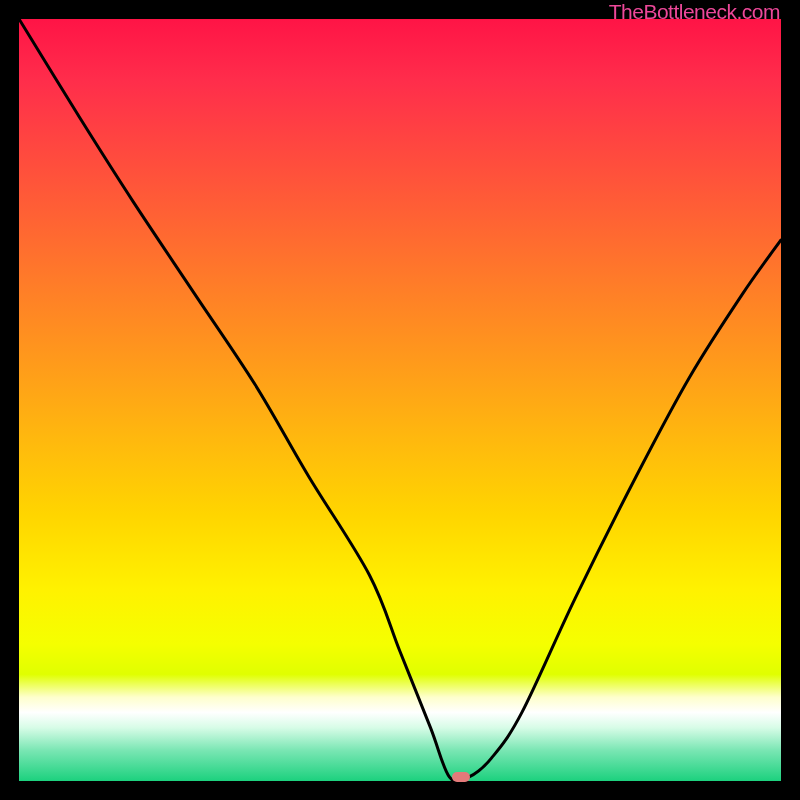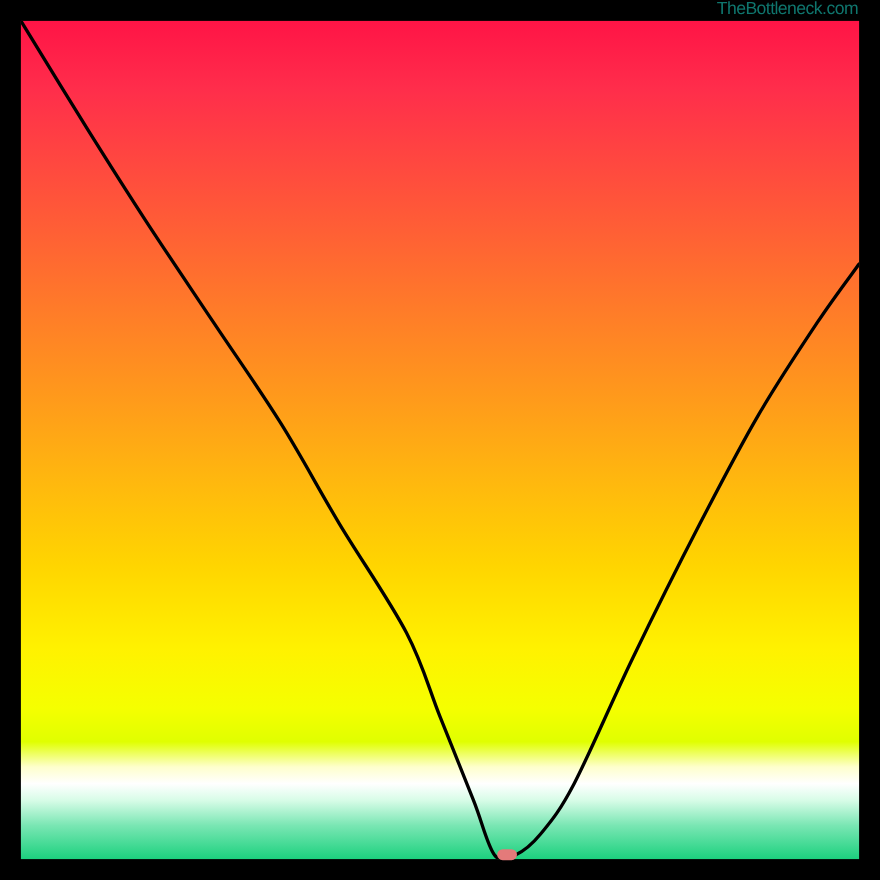--- a/index.html
+++ b/index.html
@@ -37,22 +37,22 @@
       #feffcc 89%,
       #ffffff 91%,
       #d7fce7 93%,
       #79e6b3 96%,
       #1cd17e 100%);
   }
   .watermark {
     position: absolute;
     top: 0px;
     right: 20px;
-    color: #0f766e;
-    font-size: 16px;
+    color: #ec4899;
+    font-size: 21px;
     font-weight: normal;
     letter-spacing: -0.5px;
   }
   svg.curve-layer {
     position: absolute;
     left: 19px;
     top: 19px;
     width: 762px;
     height: 762px;
   }

